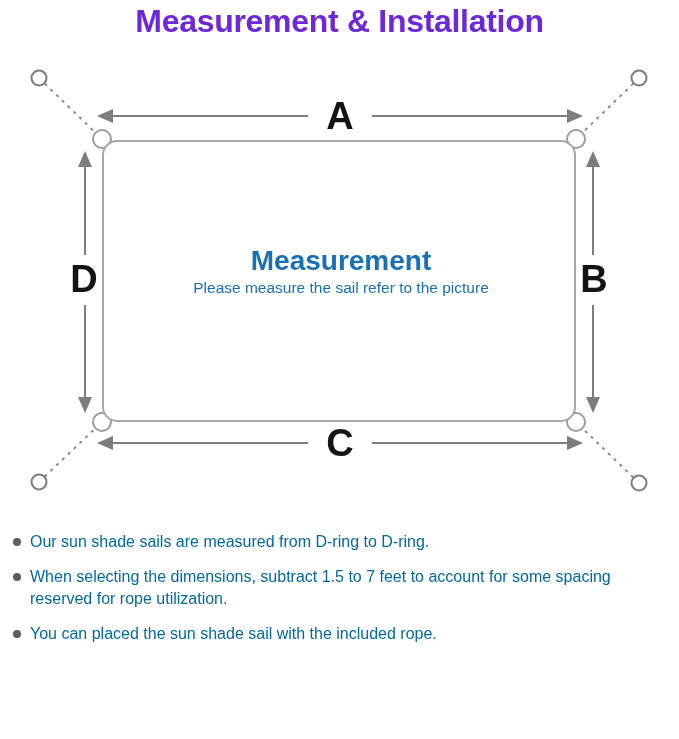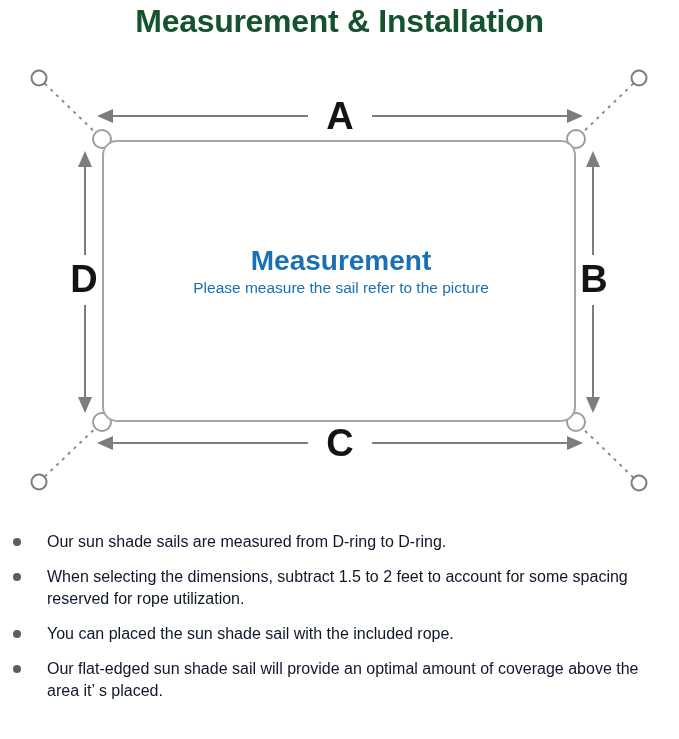--- a/index.html
+++ b/index.html
@@ -3,41 +3,41 @@
 <meta charset="utf-8">
 <style>
   html, body { margin: 0; padding: 0; background: #ffffff; }
   body { width: 679px; height: 739px; overflow: hidden; font-family: "Liberation Sans", sans-serif; }
   .page { position: relative; width: 679px; height: 739px; background: #ffffff; }
 
   .title {
     position: absolute; top: 0; left: 0; width: 679px;
     margin: 0; text-align: center;
     font-family: "Liberation Sans", sans-serif;
-    font-size: 32px; font-weight: bold; color: #14532d;
+    font-size: 32px; font-weight: bold; color: #6d28d9;
     line-height: 42px; letter-spacing: -0.3px;
   }
 
   .diagram { position: absolute; top: 50px; left: 0; }
 
   .dash   { stroke: #8b8b8b; stroke-width: 2; stroke-dasharray: 3 5; fill: none; }
   .ring   { stroke: #9c9c9c; stroke-width: 2; fill: #ffffff; }
   .sail   { stroke: #a6a6a6; stroke-width: 2; fill: #ffffff; }
   .anchor { stroke: #7d7d7d; stroke-width: 2; fill: #ffffff; }
   .arrow  { stroke: #7d7d7d; stroke-width: 2; fill: none; }
 
   .dim    { font-family: "Liberation Sans", sans-serif; font-size: 38px; font-weight: bold; fill: #141414; text-anchor: middle; }
   .ctitle { font-family: "Liberation Sans", sans-serif; font-size: 28px; font-weight: bold; fill: #1a70b5; text-anchor: middle; }
   .csub   { font-family: "Liberation Sans", sans-serif; font-size: 15.5px; fill: #1a70b5; text-anchor: middle; }
 
   .notes { position: absolute; top: 531px; left: 13px; width: 655px; }
   .note  {
-    display: flex; align-items: flex-start; gap: 26px;
+    display: flex; align-items: flex-start; gap: 9px;
     margin-bottom: 13px;
-    font-size: 16px; line-height: 22px; color: #0f172a;
+    font-size: 16px; line-height: 22px; color: #0369a1;
   }
   .dot {
     flex: none; width: 8px; height: 8px; border-radius: 50%;
     background: #5d5d5d; margin-top: 7px;
   }
 </style>
 </head>
 <body>
 
 <div class="page">
@@ -89,25 +89,21 @@
     <text class="csub" x="341" y="243">Please measure the sail refer to the picture</text>
   </svg>
 
   <div class="notes">
     <div class="note">
       <span class="dot"></span>
       <span>Our sun shade sails are measured from D-ring to D-ring.</span>
     </div>
     <div class="note">
       <span class="dot"></span>
-      <span>When selecting the dimensions, subtract 1.5 to 2 feet to account for some spacing reserved for rope utilization.</span>
+      <span>When selecting the dimensions, subtract 1.5 to 7 feet to account for some spacing reserved for rope utilization.</span>
     </div>
     <div class="note">
       <span class="dot"></span>
       <span>You can placed the sun shade sail with the included rope.</span>
-    </div>
-    <div class="note">
-      <span class="dot"></span>
-      <span>Our flat-edged sun shade sail will provide an optimal amount of coverage above the area it’ s placed.</span>
     </div>
   </div>
 
 </div>
 
 </body></html>

